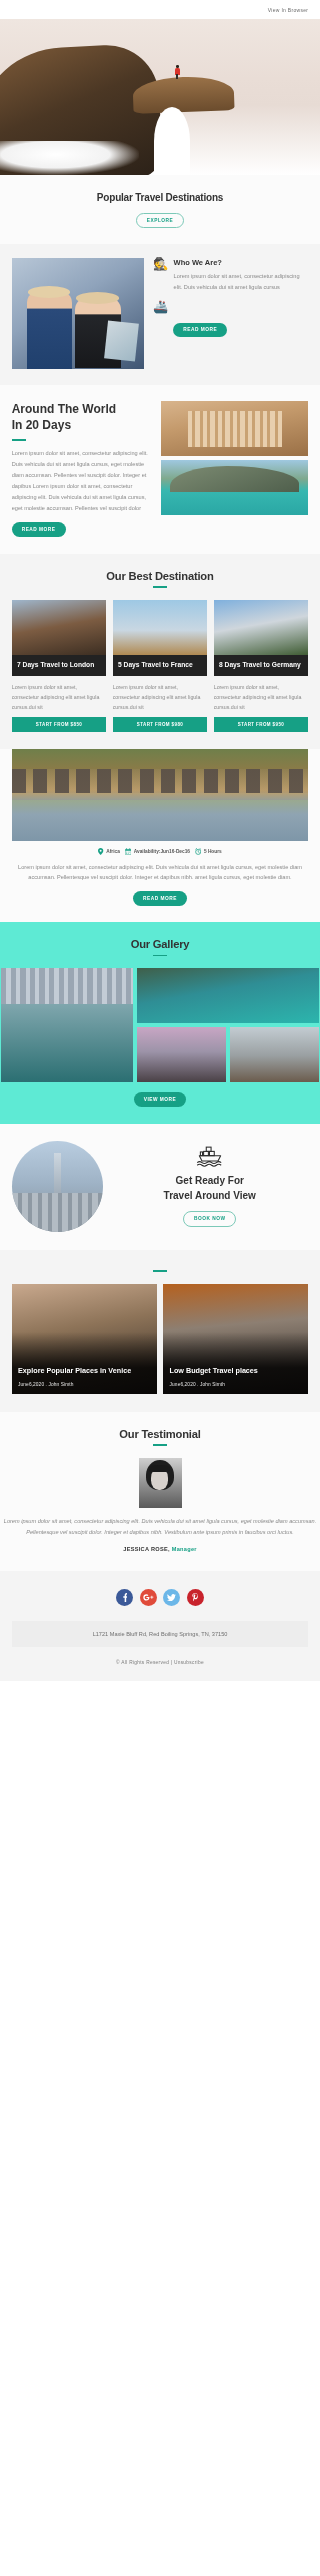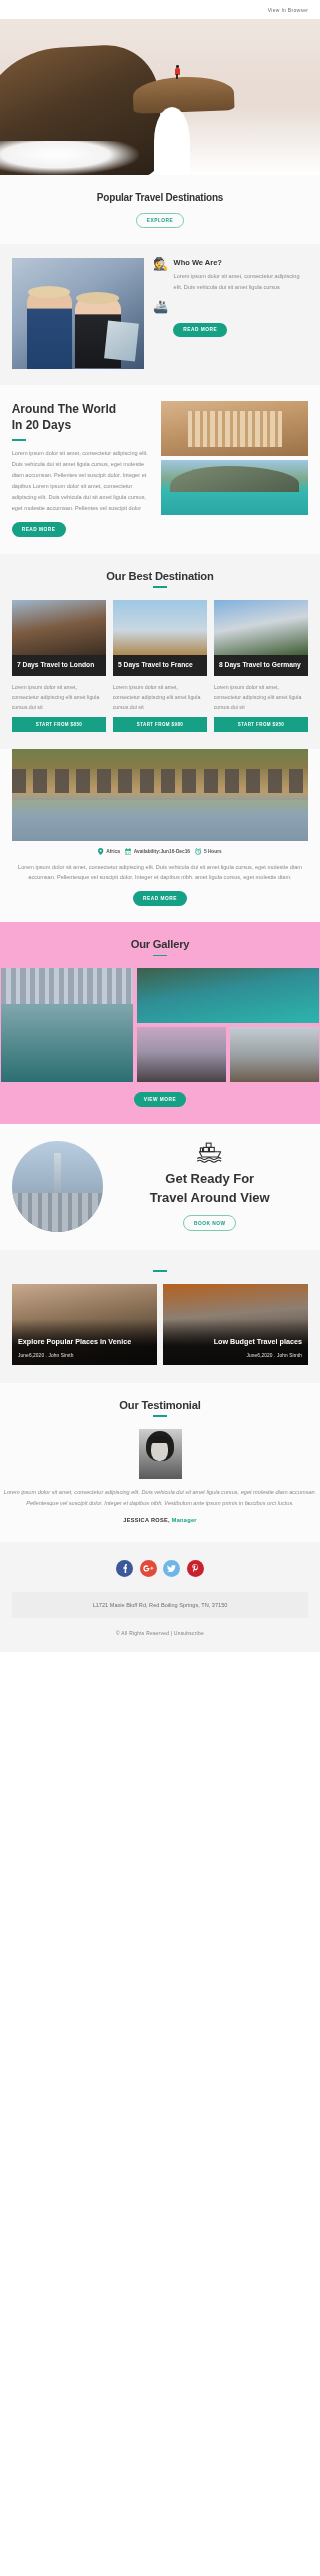--- a/index.html
+++ b/index.html
@@ -195,51 +195,51 @@
   .safari .banner .water { position:absolute; left:0; bottom:0; width:100%; height:44%; background:linear-gradient(180deg,#9aa98f 0%, #8fa4b2 35%, #7e96a8 100%); }
   .safari h2 { font-size: 9.6px; font-weight: bold; color: #333333; text-align: center; margin-top: 11.7px; }
   .safari .meta { display: flex; justify-content: center; align-items: center; gap: 4.8px; margin-top: 7px; }
   .safari .meta .item { display: flex; align-items: center; gap: 2.7px; font-size: 4.8px; font-weight: bold; color: #555555; }
   .safari .meta svg { display: block; }
   .safari p { margin: 7px 14px 0; text-align: center; font-size: 5.6px; line-height: 1.9; color: #8a8a8a; }
   .safari .btn-solid { margin-top: 8.5px; }
   .safari .center { text-align: center; }
 
   
-  .gallery { background: #f9a8d4; padding: 16px 1px 17px; }
+  .gallery { background: #5eead4; padding: 16px 1px 17px; }
   .gallery .grid { display: flex; gap: 4.3px; margin-top: 11.7px; }
   .gallery .g-left { width: 132px; height: 114px; flex: none; background: linear-gradient(180deg,#b9c4cf 0%, #7fa6ad 32%, #2b6f72 100%); position:relative; overflow:hidden; }
   .gallery .g-left .skyline { position:absolute; left:0; top:0; width:100%; height:32%; background:repeating-linear-gradient(90deg,#9aa6b3 0 5.3px,#c3ccd6 5.3px 9.6px); }
   .gallery .g-right { flex: 1; display: flex; flex-direction: column; gap: 4.3px; }
   .gallery .g-top { height: 55px; background: linear-gradient(170deg,#3f5f4a 0%, #2f8e95 42%, #2cb5ad 100%); }
   .gallery .g-bot { display: flex; gap: 4.3px; height: 55px; }
   .gallery .g-b1 { flex: 1; background: linear-gradient(180deg,#c8a6c4 0%, #9c93a8 45%, #4a4146 100%); }
   .gallery .g-b2 { flex: 1; background: linear-gradient(180deg,#c3ccd2 0%, #9aa0a2 52%, #6b5c4d 100%); }
   .gallery .center { text-align: center; margin-top: 9.6px; }
 
   
   .ready { background: #fbfbfb; padding: 17px 11.7px 18px; display: flex; align-items: center; gap: 8.5px; }
   .ready .circle {
     width: 91px; height: 91px; flex: none; border-radius: 50%;
     background: linear-gradient(180deg,#b9cde0 0%, #9fb3c6 46%, #7e8c96 100%);
     position: relative; overflow: hidden;
   }
   .ready .circle .tower { position:absolute; left:46%; top:14%; width:7px; height:62%; background:linear-gradient(180deg,#cdd7e0,#8f9daa); }
   .ready .circle .blocks { position:absolute; left:0; bottom:0; width:100%; height:42%; background:repeating-linear-gradient(90deg,#b3bcc4 0 5.9px,#8e99a3 5.9px 10px); }
   .ready .right { flex: 1; text-align: center; }
-  .ready h2 { font-size: 13px; line-height: 1.45; font-weight: bold; color: #333333; margin-top: 6.4px; }
+  .ready h2 { font-size: 10px; line-height: 1.45; font-weight: bold; color: #333333; margin-top: 6.4px; }
   .ready .btn-outline { margin-top: 8px; }
   .ready .ship-icon { display:flex; justify-content:center; }
 
   
   .news { background: #f4f4f4; padding: 16px 11.7px 18px; }
   .news .cards { display: flex; gap: 6.4px; margin-top: 11.7px; }
-  .news .ncard { flex: 1; height: 81px; position: relative; overflow: hidden; }
+  .news .ncard { flex: 1; height: 110px; position: relative; overflow: hidden; }
   .news .n1 { background: linear-gradient(170deg,#c9a98e 0%, #8d7358 40%, #2e2722 100%); }
-  .news .n2 { background: linear-gradient(175deg,#b5611f 0%, #8d7f72 38%, #2c2622 100%); text-align: right; }
+  .news .n2 { background: linear-gradient(175deg,#b5611f 0%, #8d7f72 38%, #2c2622 100%); }
   .news .ncard .shade { position:absolute; left:0; right:0; bottom:0; height:56%; background:linear-gradient(180deg, rgba(0,0,0,0) 0%, rgba(0,0,0,0.82) 58%); }
   .news .ncard .ntext { position: absolute; left: 6.4px; right: 6.4px; bottom: 7px; }
   .news .ncard h3 { color: #ffffff; font-size: 7.2px; font-weight: bold; line-height: 1.5; }
   .news .ncard .date { color: #e4e4e4; font-size: 4.8px; margin-top: 4.3px; letter-spacing: 0.1px; }
 
   
   .testi { background: #fbfbfb; padding: 16px 3px 19px; text-align: center; }
   .testi .avatar {
     width: 43px; height: 50px; margin: 11.7px auto 0;
     background: linear-gradient(180deg,#cfcfcf 0%, #9f9f9f 40%, #5a5a5a 100%);

